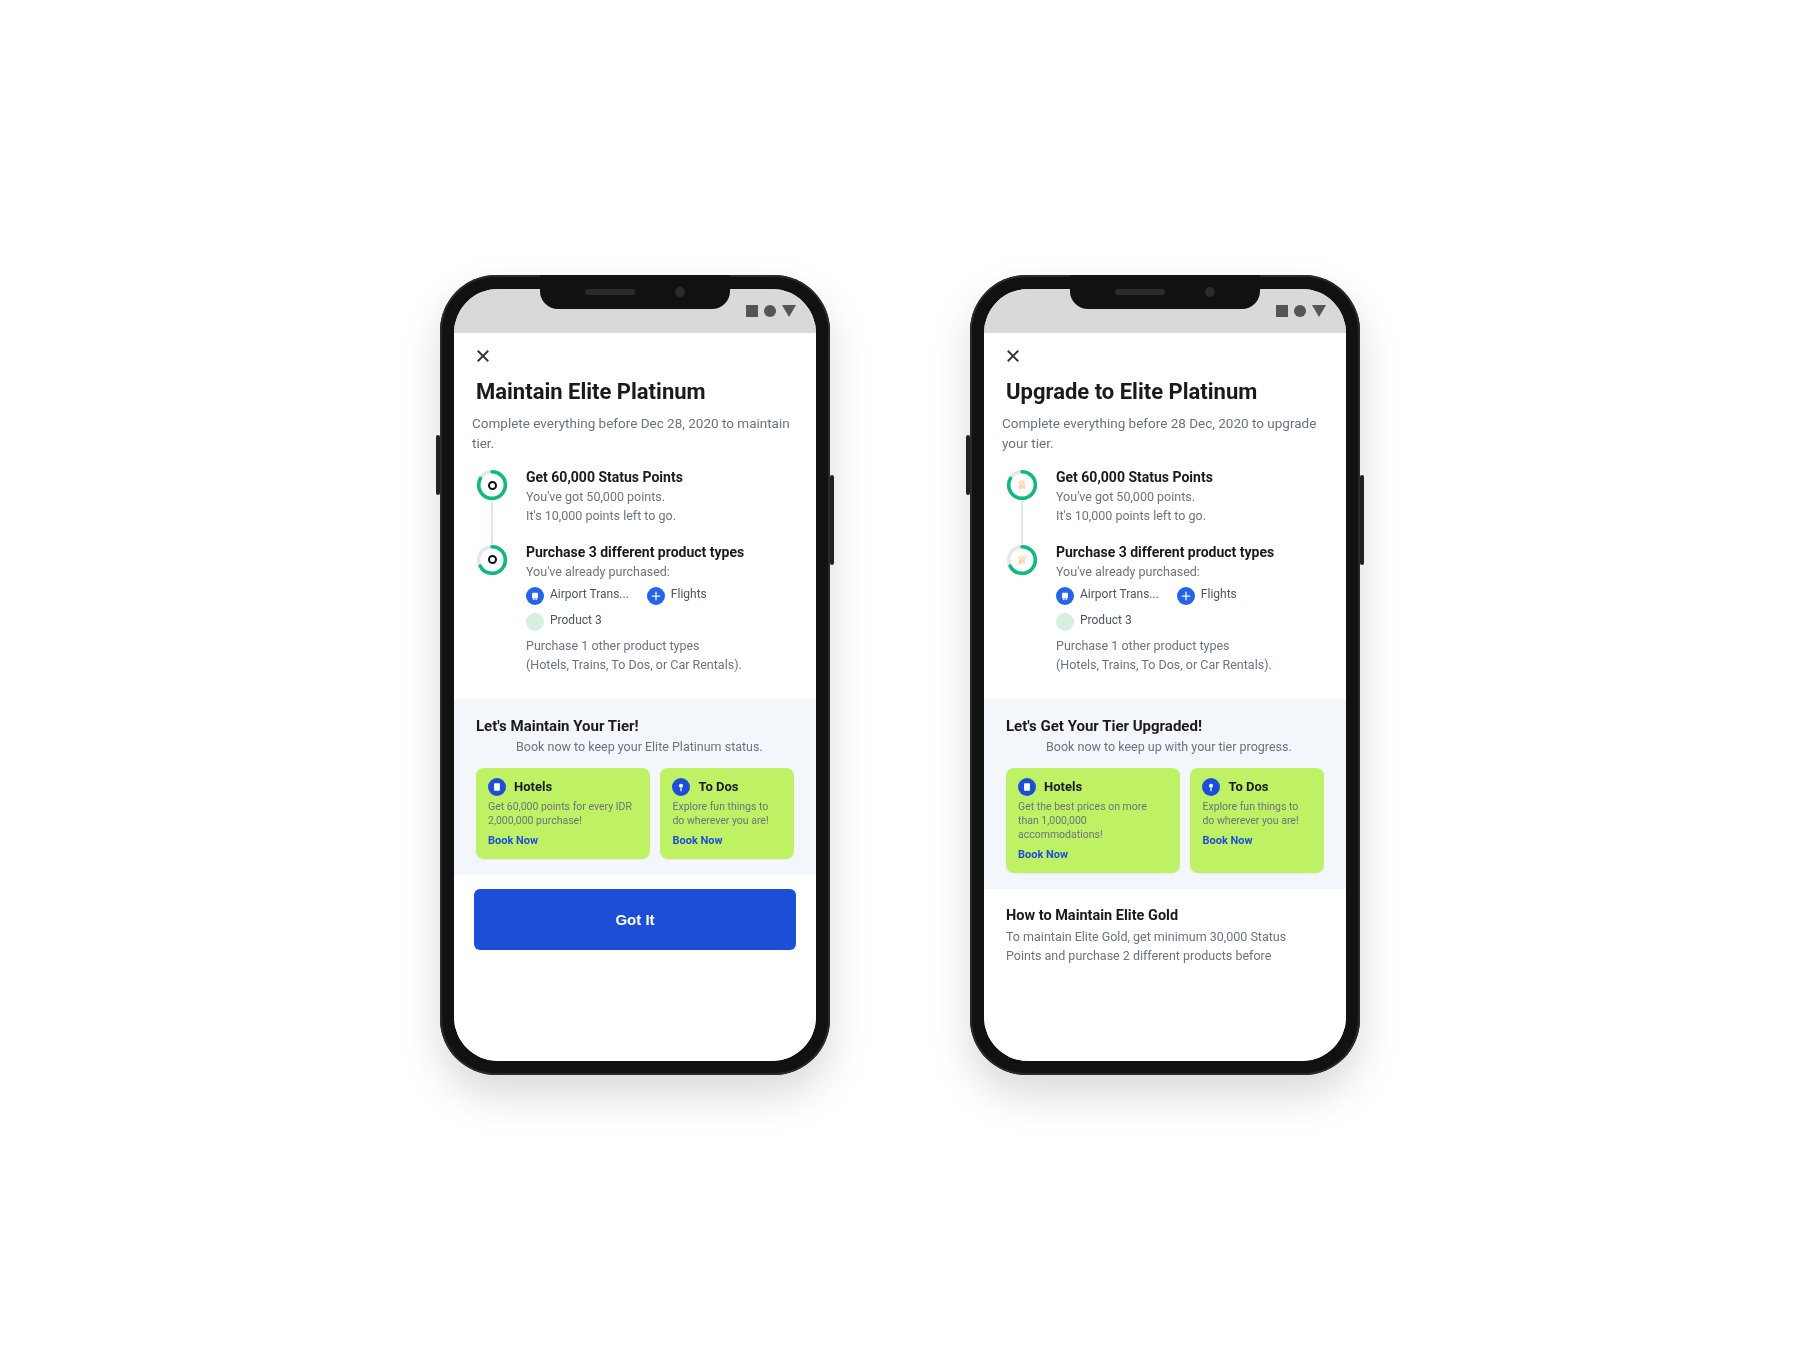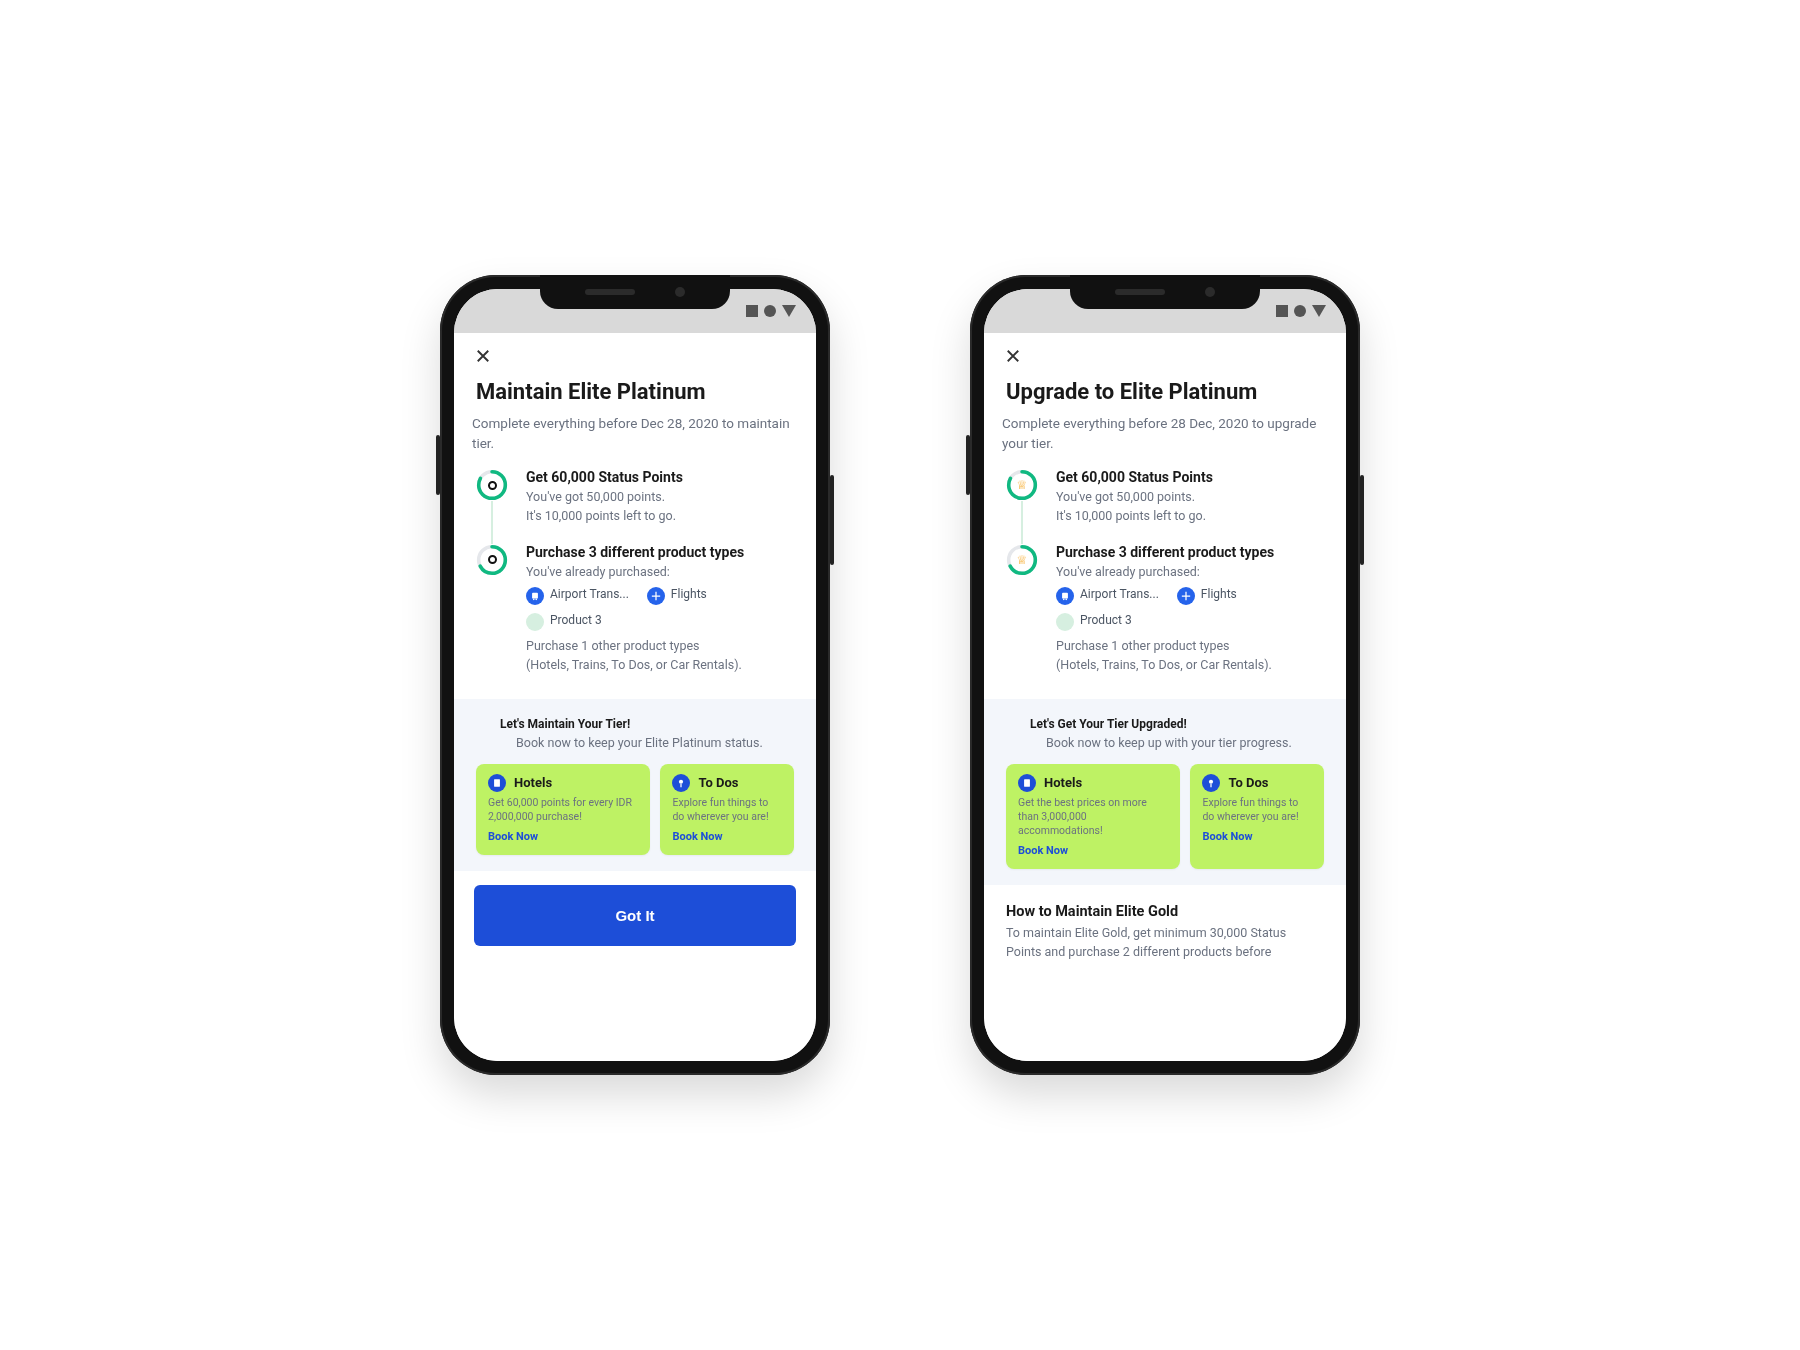--- a/index.html
+++ b/index.html
@@ -123,21 +123,21 @@
     color:#fff; font-size:10px;
   }
   .chip .ci.blue { background:#2563eb; }
   .chip .ci.lite { background:#d6efe0; }
 
   .promo {
     background:#f3f6fb;
     padding: 18px 22px 16px;
     margin-top: 6px;
   }
-  .promo h2 { font-size:12px; font-weight:700; color:#1a1a1a; margin-bottom:4px;margin-left:24px; }
+  .promo h2 { font-size:15px; font-weight:700; color:#1a1a1a; margin-bottom:4px; }
   .promo .psub { font-size:12.5px; color:#6b7280; margin-bottom:14px;margin-left:40px; }
   .cards { display:flex; gap:10px; }
   .card {
     background:#bef264; border-radius:8px; padding:10px 12px 12px;
     flex:1 1 0; min-width:0;
     box-shadow: 0 1px 2px rgba(0,0,0,0.05);
   }
   .card.cut { flex:0 0 42%; }
   .card .chead { display:flex; align-items:center; gap:8px; margin-bottom:4px; }
   .card .ic {
@@ -387,21 +387,21 @@
         <div class="cards">
           <div class="card">
             <div class="chead">
               <span class="ic">
                 <svg width="10" height="10" viewBox="0 0 24 24" fill="#fff">
                     <rect x="5" y="3" width="14" height="18" rx="1"></rect>
                   </svg>
               </span>
               <span class="cname">Hotels</span>
             </div>
-            <div class="cdesc">Get the best prices on more than 3,000,000 accommodations!</div>
+            <div class="cdesc">Get the best prices on more than 1,000,000 accommodations!</div>
             <div class="clink">Book Now</div>
           </div>
           <div class="card cut">
             <div class="chead">
               <span class="ic">
                 <svg width="10" height="10" viewBox="0 0 24 24" fill="#fff">
                     <circle cx="12" cy="9" r="5"></circle>
                     <path d="M12 14 L12 22" stroke="#fff" stroke-width="3"></path>
                   </svg>
               </span>

